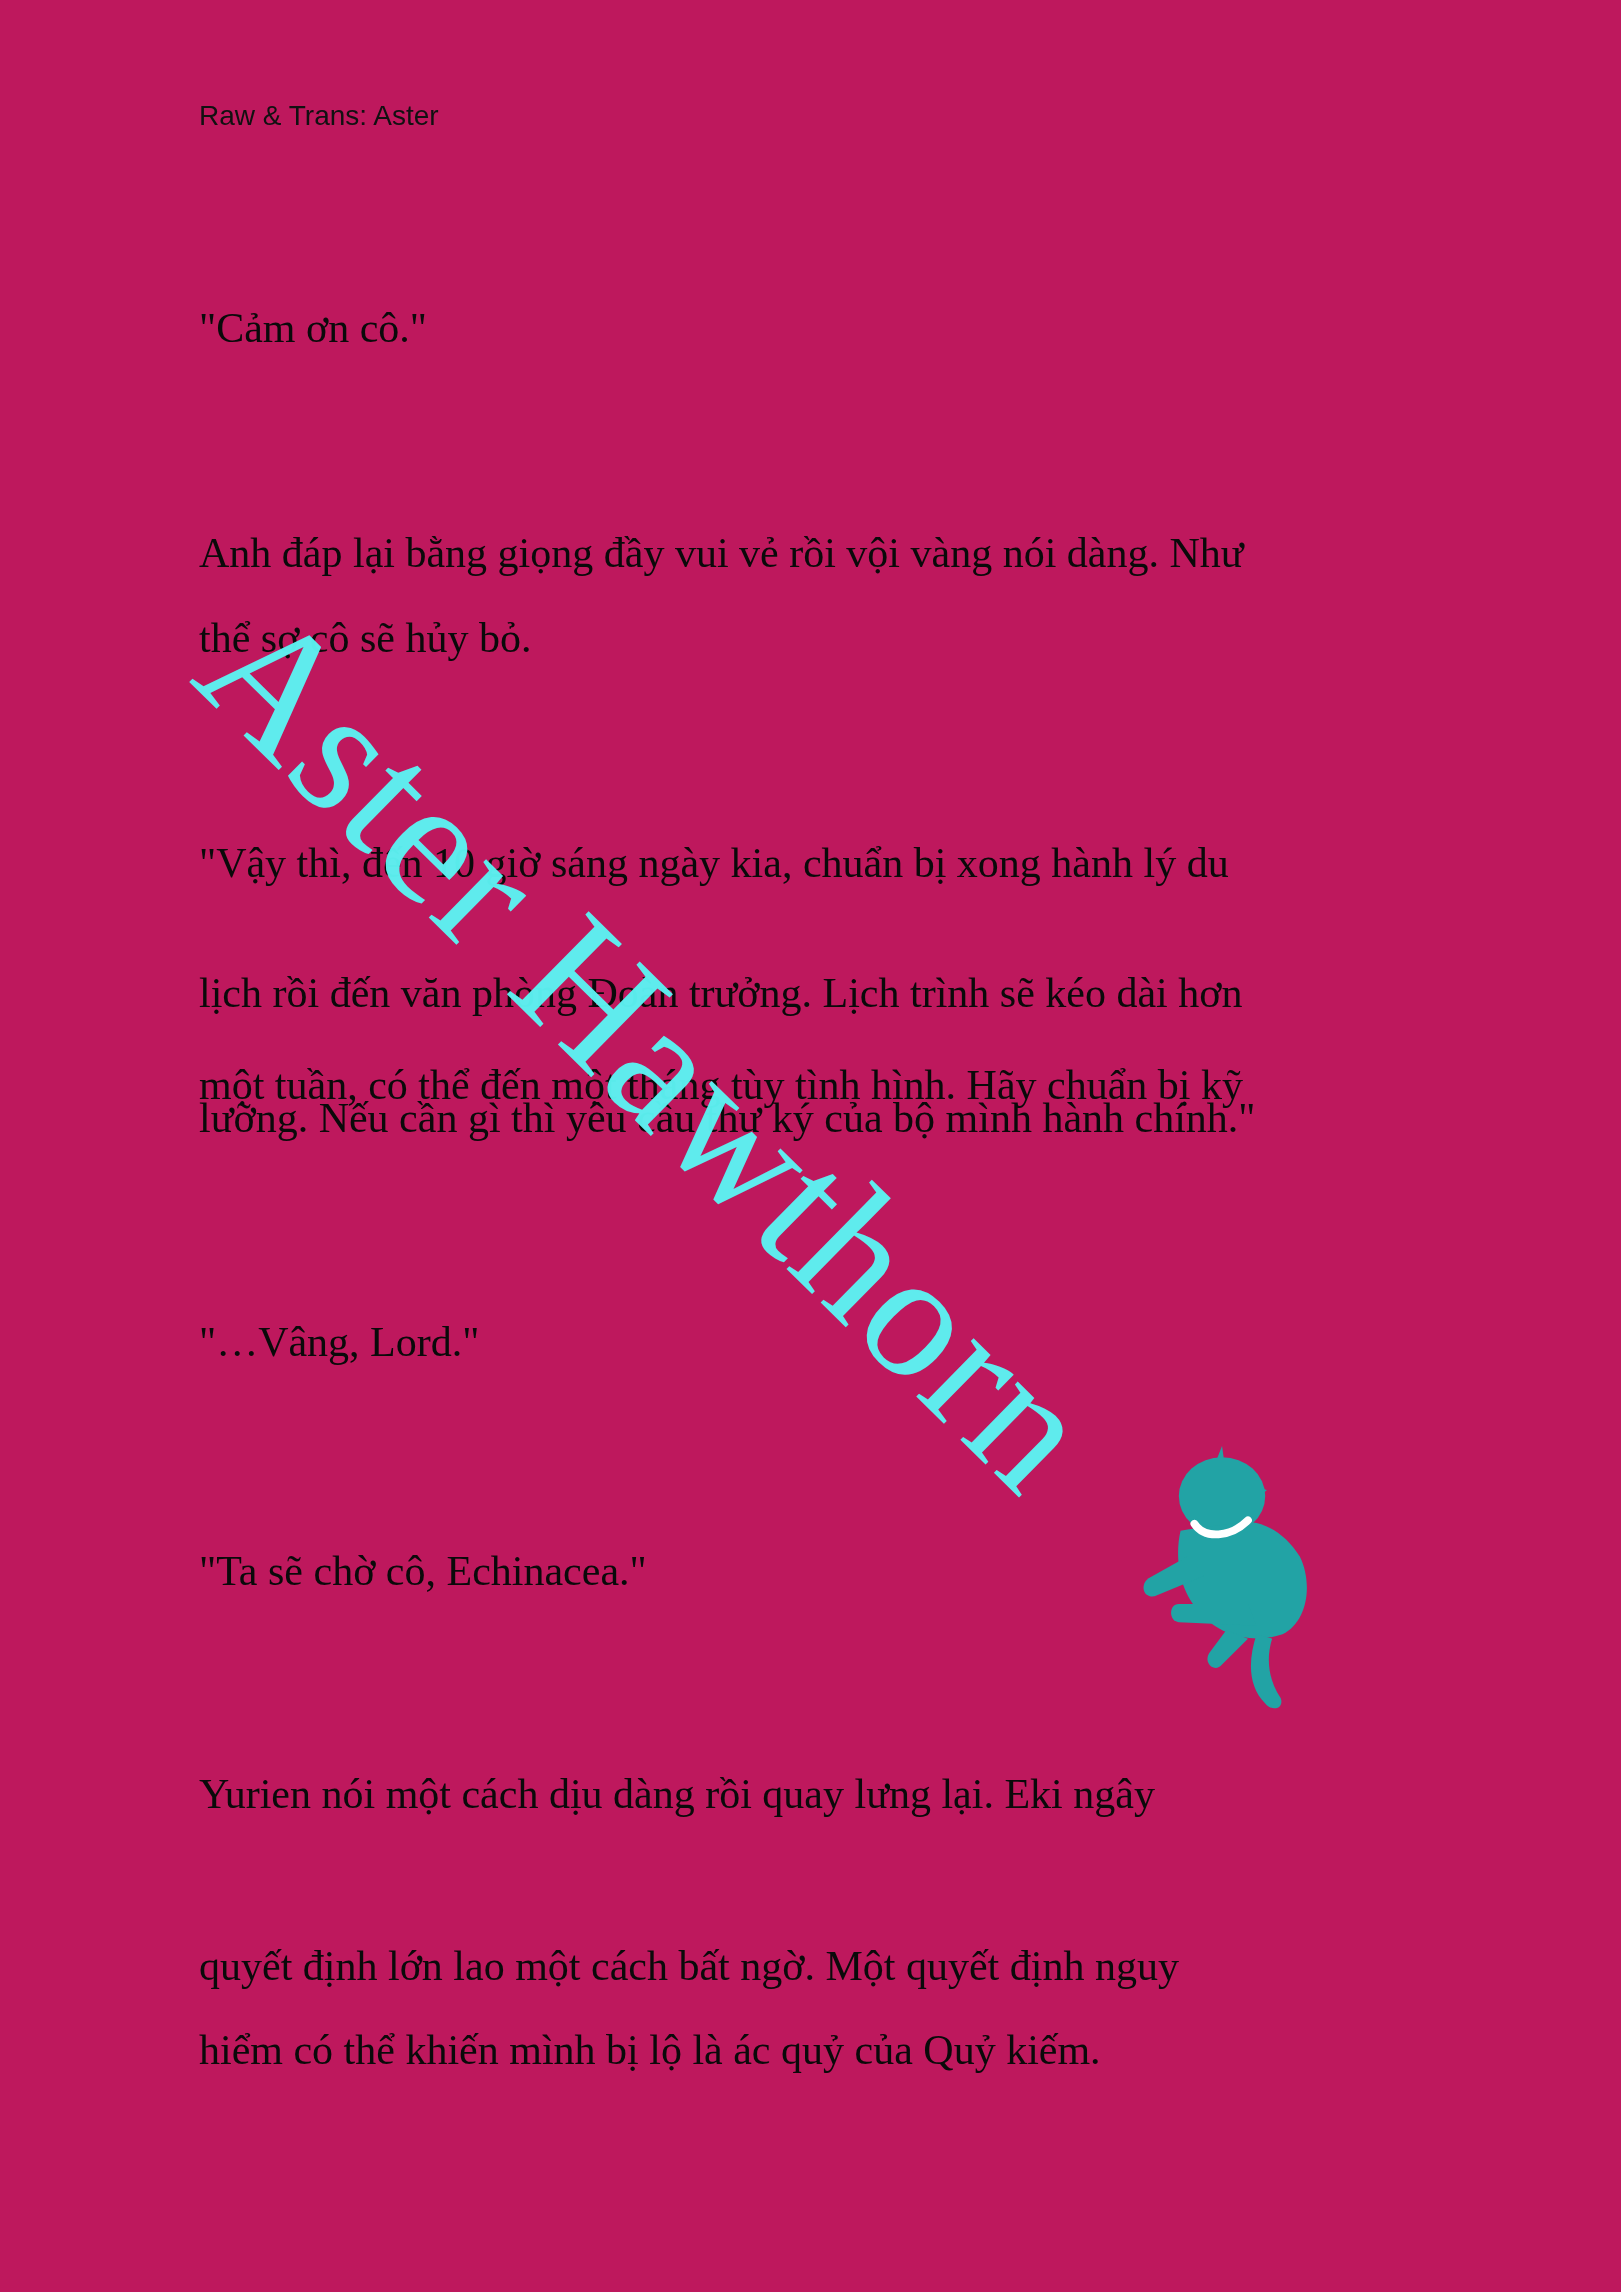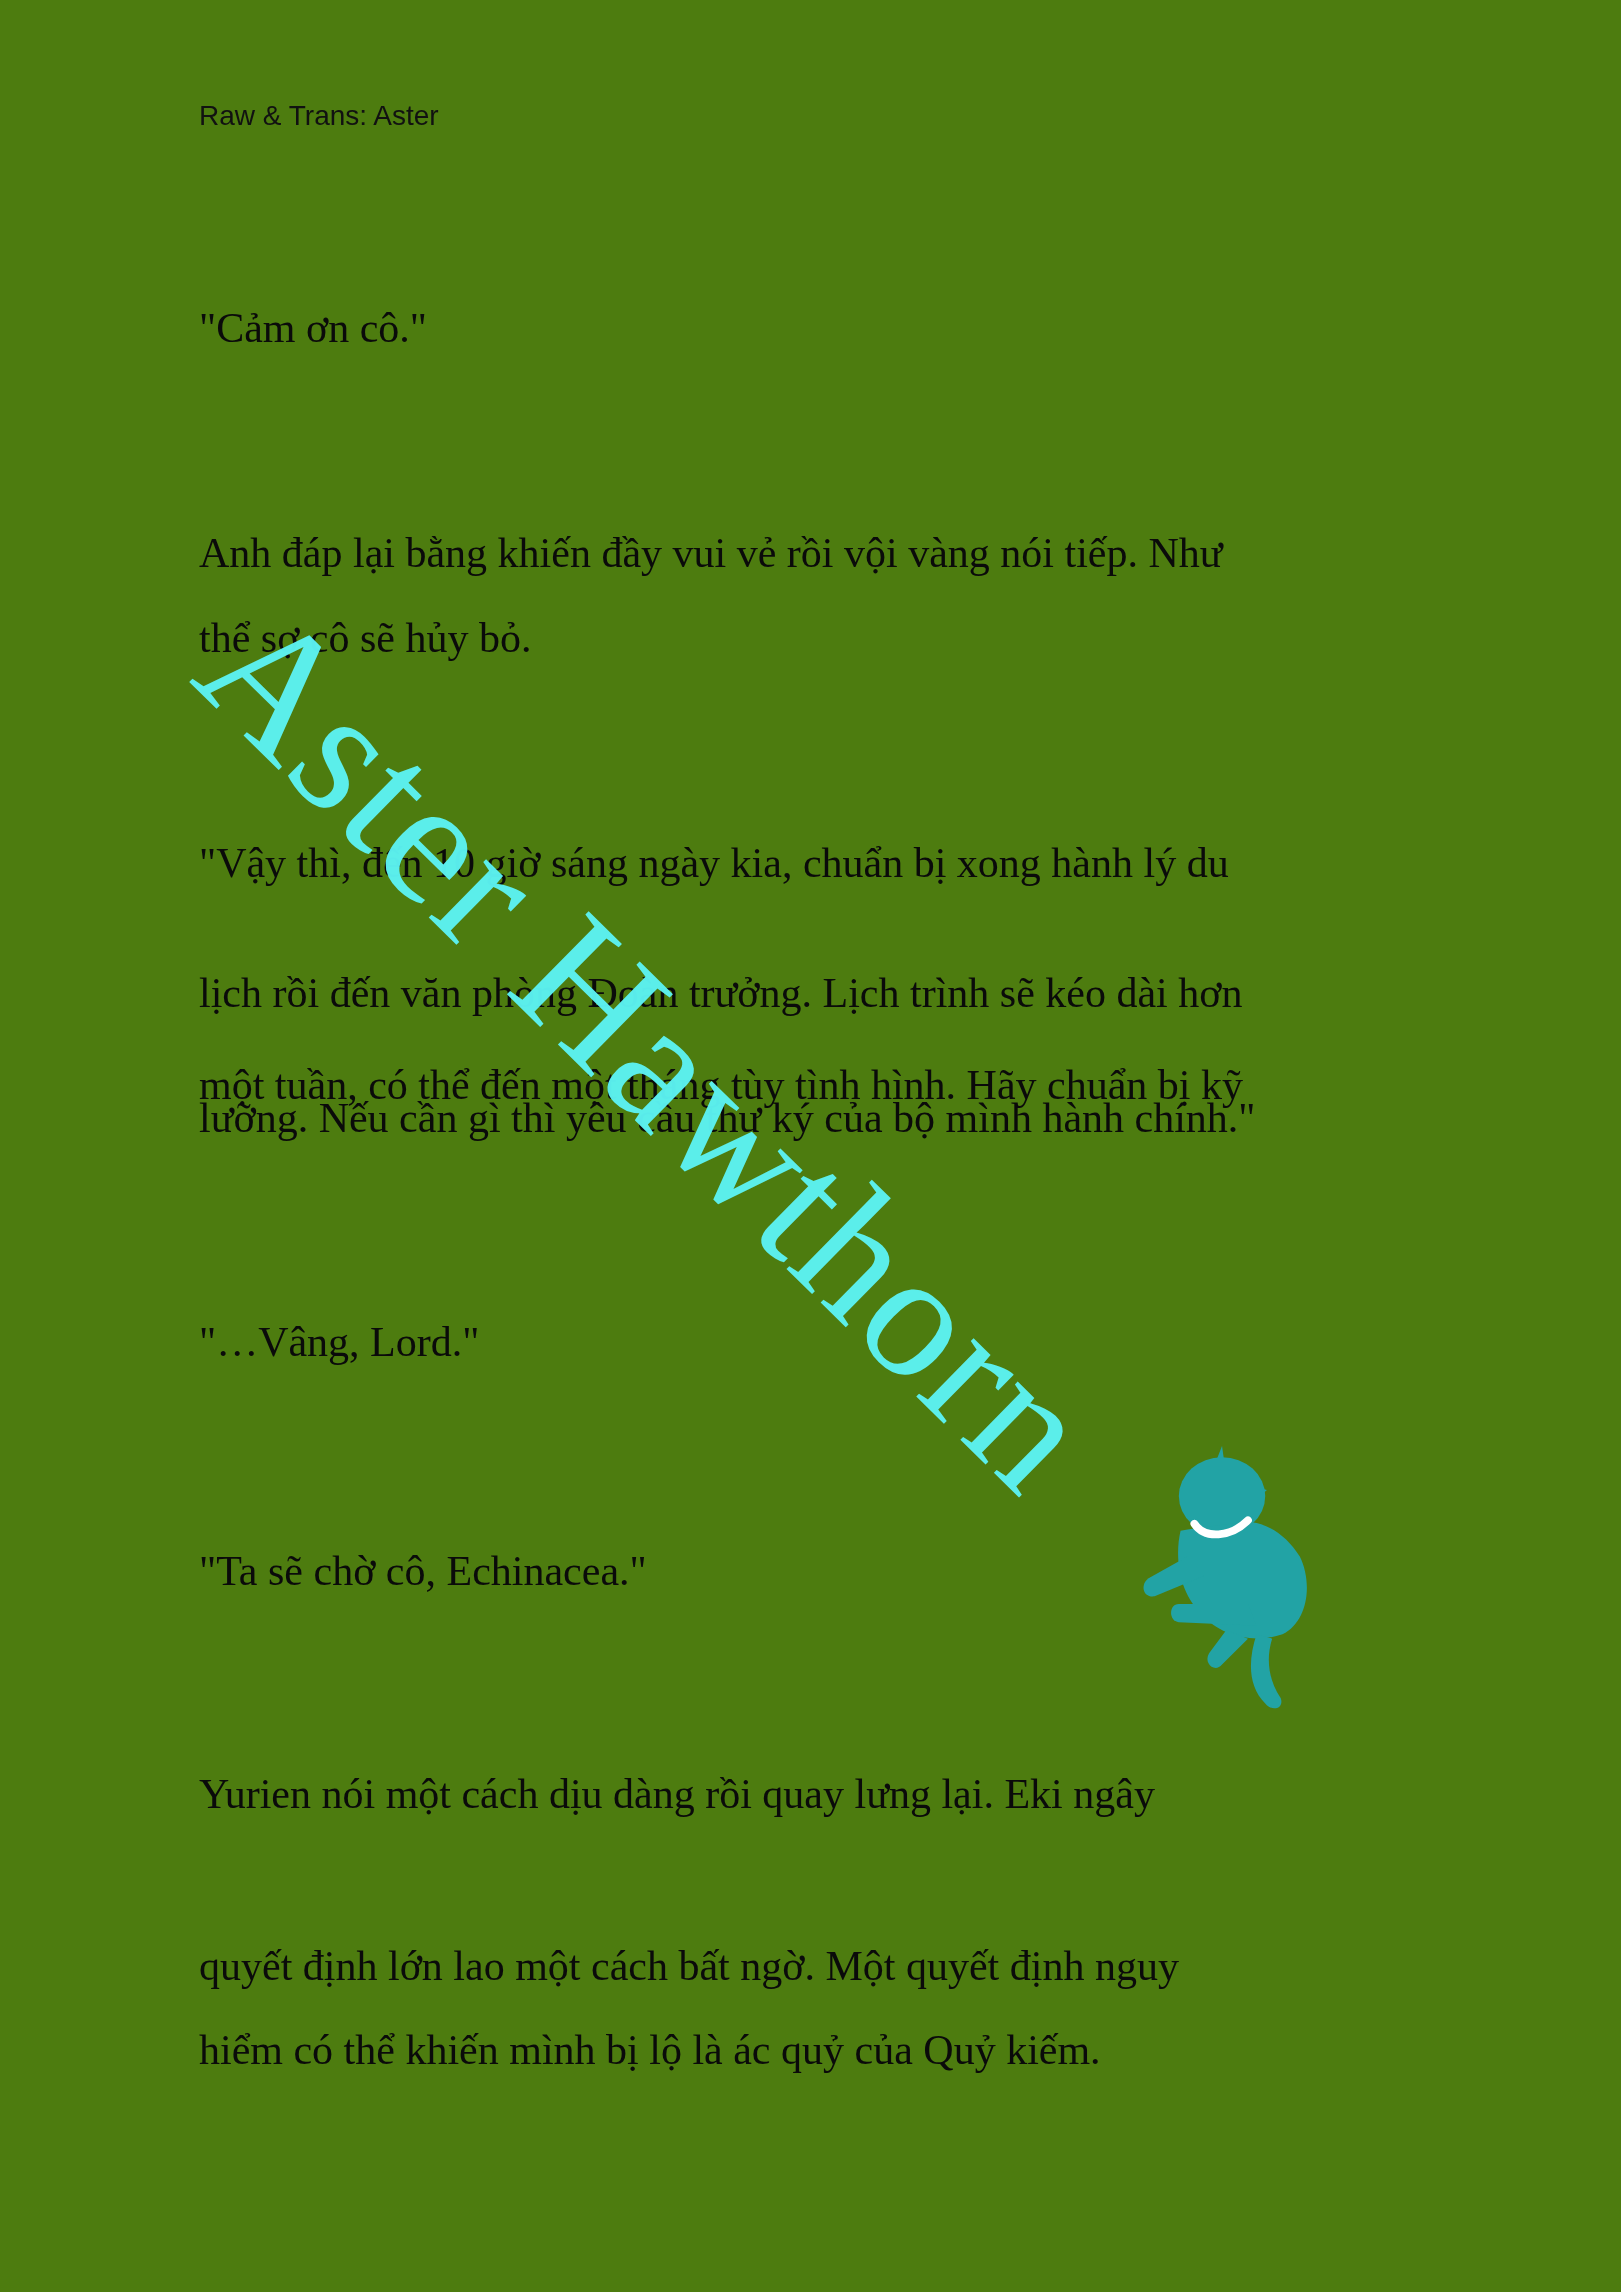--- a/index.html
+++ b/index.html
@@ -11,21 +11,21 @@
     width: 1621px;
     height: 2293px;
     position: relative;
     overflow: hidden;
   }
   .page {
     position: absolute;
     left: 0; top: 0;
     width: 1621px;
     height: 2293px;
-    background: #4d7c0f;
+    background: #be185d;
   }
   .header {
     position: absolute;
     left: 199px;
     top: 98px;
     font-family: "Liberation Sans", sans-serif;
     font-size: 28px;
     color: #111111;
     line-height: 35px;
     white-space: nowrap;
@@ -67,21 +67,21 @@
 </style>
 </head>
 <body>
 
 <div class="page">
 
   <div class="header">Raw &amp; Trans: Aster</div>
 
   <div class="line" style="top:303px">"Cảm ơn cô."</div>
 
-  <div class="line" style="top:528px">Anh đáp lại bằng khiến đầy vui vẻ rồi vội vàng nói tiếp. Như</div>
+  <div class="line" style="top:528px">Anh đáp lại bằng giọng đầy vui vẻ rồi vội vàng nói dàng. Như</div>
   <div class="line" style="top:613px">thể sợ cô sẽ hủy bỏ.</div>
 
   <div class="line" style="top:838px">"Vậy thì, đến 10 giờ sáng ngày kia, chuẩn bị xong hành lý du</div>
   <div class="line" style="top:968px">lịch rồi đến văn phòng Đoàn trưởng. Lịch trình sẽ kéo dài hơn</div>
   <div class="line" style="top:1060px">một tuần, có thể đến một tháng tùy tình hình. Hãy chuẩn bị kỹ</div>
   <div class="line" style="top:1093px">lưỡng. Nếu cần gì thì yêu cầu thư ký của bộ mình hành chính."</div>
 
   <div class="line" style="top:1317px">"…Vâng, Lord."</div>
 
   <div class="line" style="top:1546px">"Ta sẽ chờ cô, Echinacea."</div>

